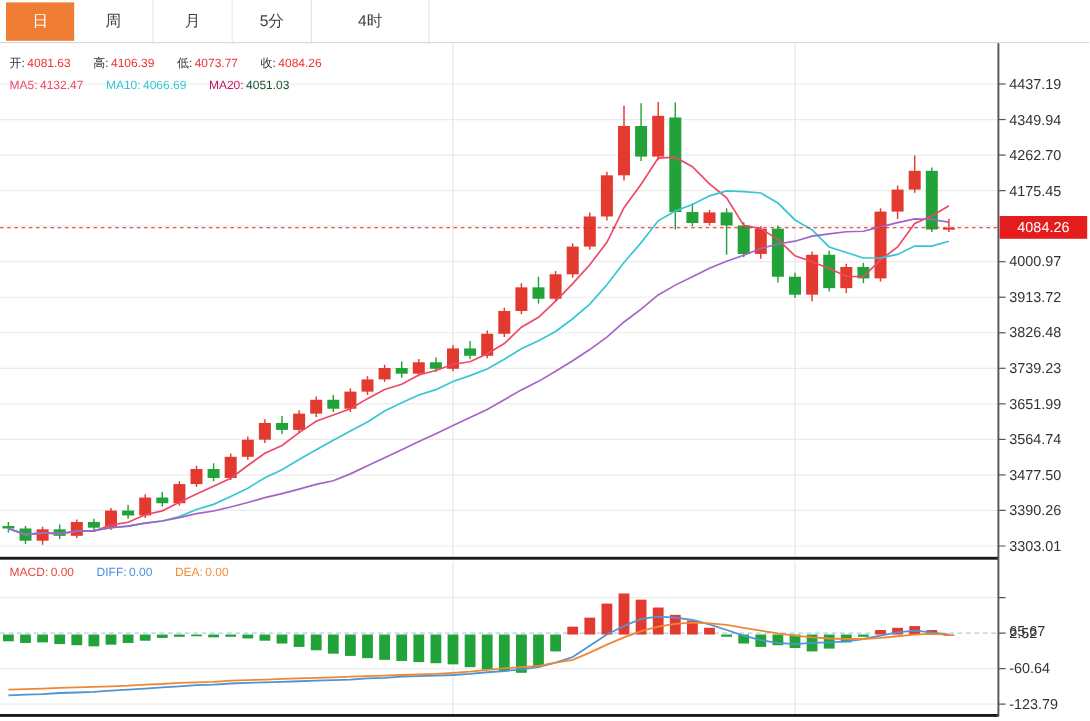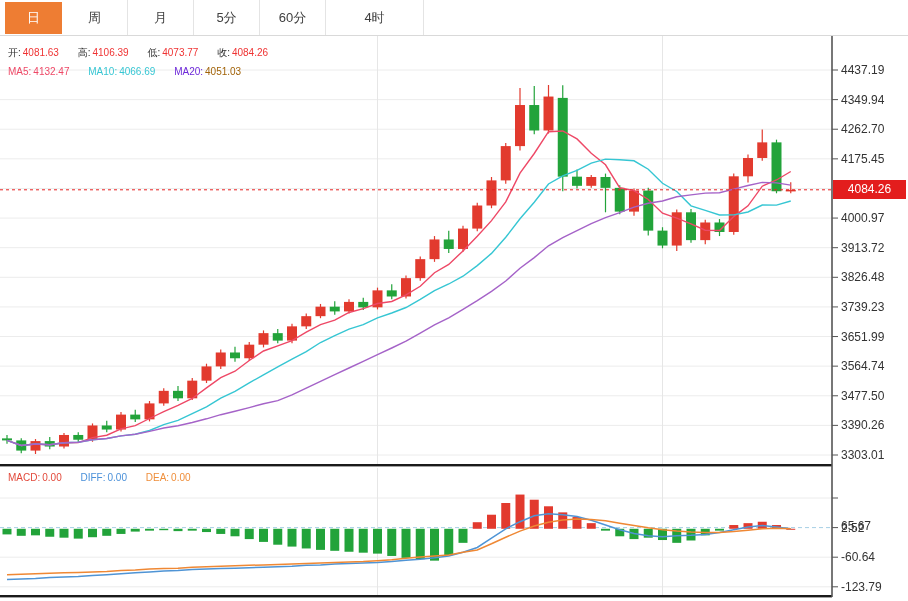--- a/index.html
+++ b/index.html
@@ -24,21 +24,20 @@
 </head>
 <body>
 
 <div id="app">
 
   <div id="tabbar">
     <div class="tab active" style="width: 57px; background: rgb(238, 125, 51);">日</div>
     <div class="tab" style="width:66px">周</div>
     <div class="tab" style="width:66px">月</div>
     <div class="tab" style="width:66px">5分</div>
-    <div class="tab" style="width:66px">60分</div>
     <div class="tab" style="width:98px">4时</div>
   </div>
 
   <svg id="chart" width="908" height="601">
       <line x1="0" y1="70" x2="832" y2="70" stroke="#ececec" stroke-width="1"></line>
       <line x1="0" y1="99.61721243541591" x2="832" y2="99.61721243541591" stroke="#ececec" stroke-width="1"></line>
       <line x1="0" y1="129.23103034791652" x2="832" y2="129.23103034791652" stroke="#ececec" stroke-width="1"></line>
       <line x1="0" y1="158.8482427833324" x2="832" y2="158.8482427833324" stroke="#ececec" stroke-width="1"></line>
       <line x1="0" y1="218.0758786083338" x2="832" y2="218.0758786083338" stroke="#ececec" stroke-width="1"></line>
       <line x1="0" y1="247.6930910437497" x2="832" y2="247.6930910437497" stroke="#ececec" stroke-width="1"></line>
@@ -257,21 +256,21 @@
   <div class="legend-row" style="top:46px">
     <span style="color: rgb(51, 51, 51);">开:</span><span style="color: rgb(239, 51, 51);">4081.63</span><span class="lg-gap"></span>
     <span style="color: rgb(51, 51, 51);">高:</span><span style="color: rgb(239, 51, 51);">4106.39</span><span class="lg-gap"></span>
     <span style="color: rgb(51, 51, 51);">低:</span><span style="color: rgb(239, 51, 51);">4073.77</span><span class="lg-gap"></span>
     <span style="color: rgb(51, 51, 51);">收:</span><span style="color: rgb(239, 51, 51);">4084.26</span>
   </div>
 
   <div class="legend-row" style="top:66px">
     <span style="color: rgb(238, 72, 102);">MA5:</span><span style="color: rgb(238, 72, 102);">4132.47</span><span class="lg-gap"></span>
     <span style="color: rgb(54, 198, 211);">MA10:</span><span style="color: rgb(54, 198, 211);">4066.69</span><span class="lg-gap"></span>
-    <span style="color: #6d28d9;">MA20:</span><span style="color: #a16207;">4051.03</span>
+    <span style="color: #be185d;">MA20:</span><span style="color: #14532d;">4051.03</span>
   </div>
 
   <div class="legend-row" style="top:472px">
     <span style="color: rgb(226, 73, 59);">MACD:</span><span style="color: rgb(226, 73, 59);">0.00</span><span class="lg-gap"></span>
     <span style="color: rgb(74, 144, 217);">DIFF:</span><span style="color: rgb(74, 144, 217);">0.00</span><span class="lg-gap"></span>
     <span style="color: rgb(239, 142, 58);">DEA:</span><span style="color: rgb(239, 142, 58);">0.00</span>
   </div>
 
   <div id="price-badge" style="background: rgb(227, 29, 29); top: 180.303px;">4084.26</div>
 

